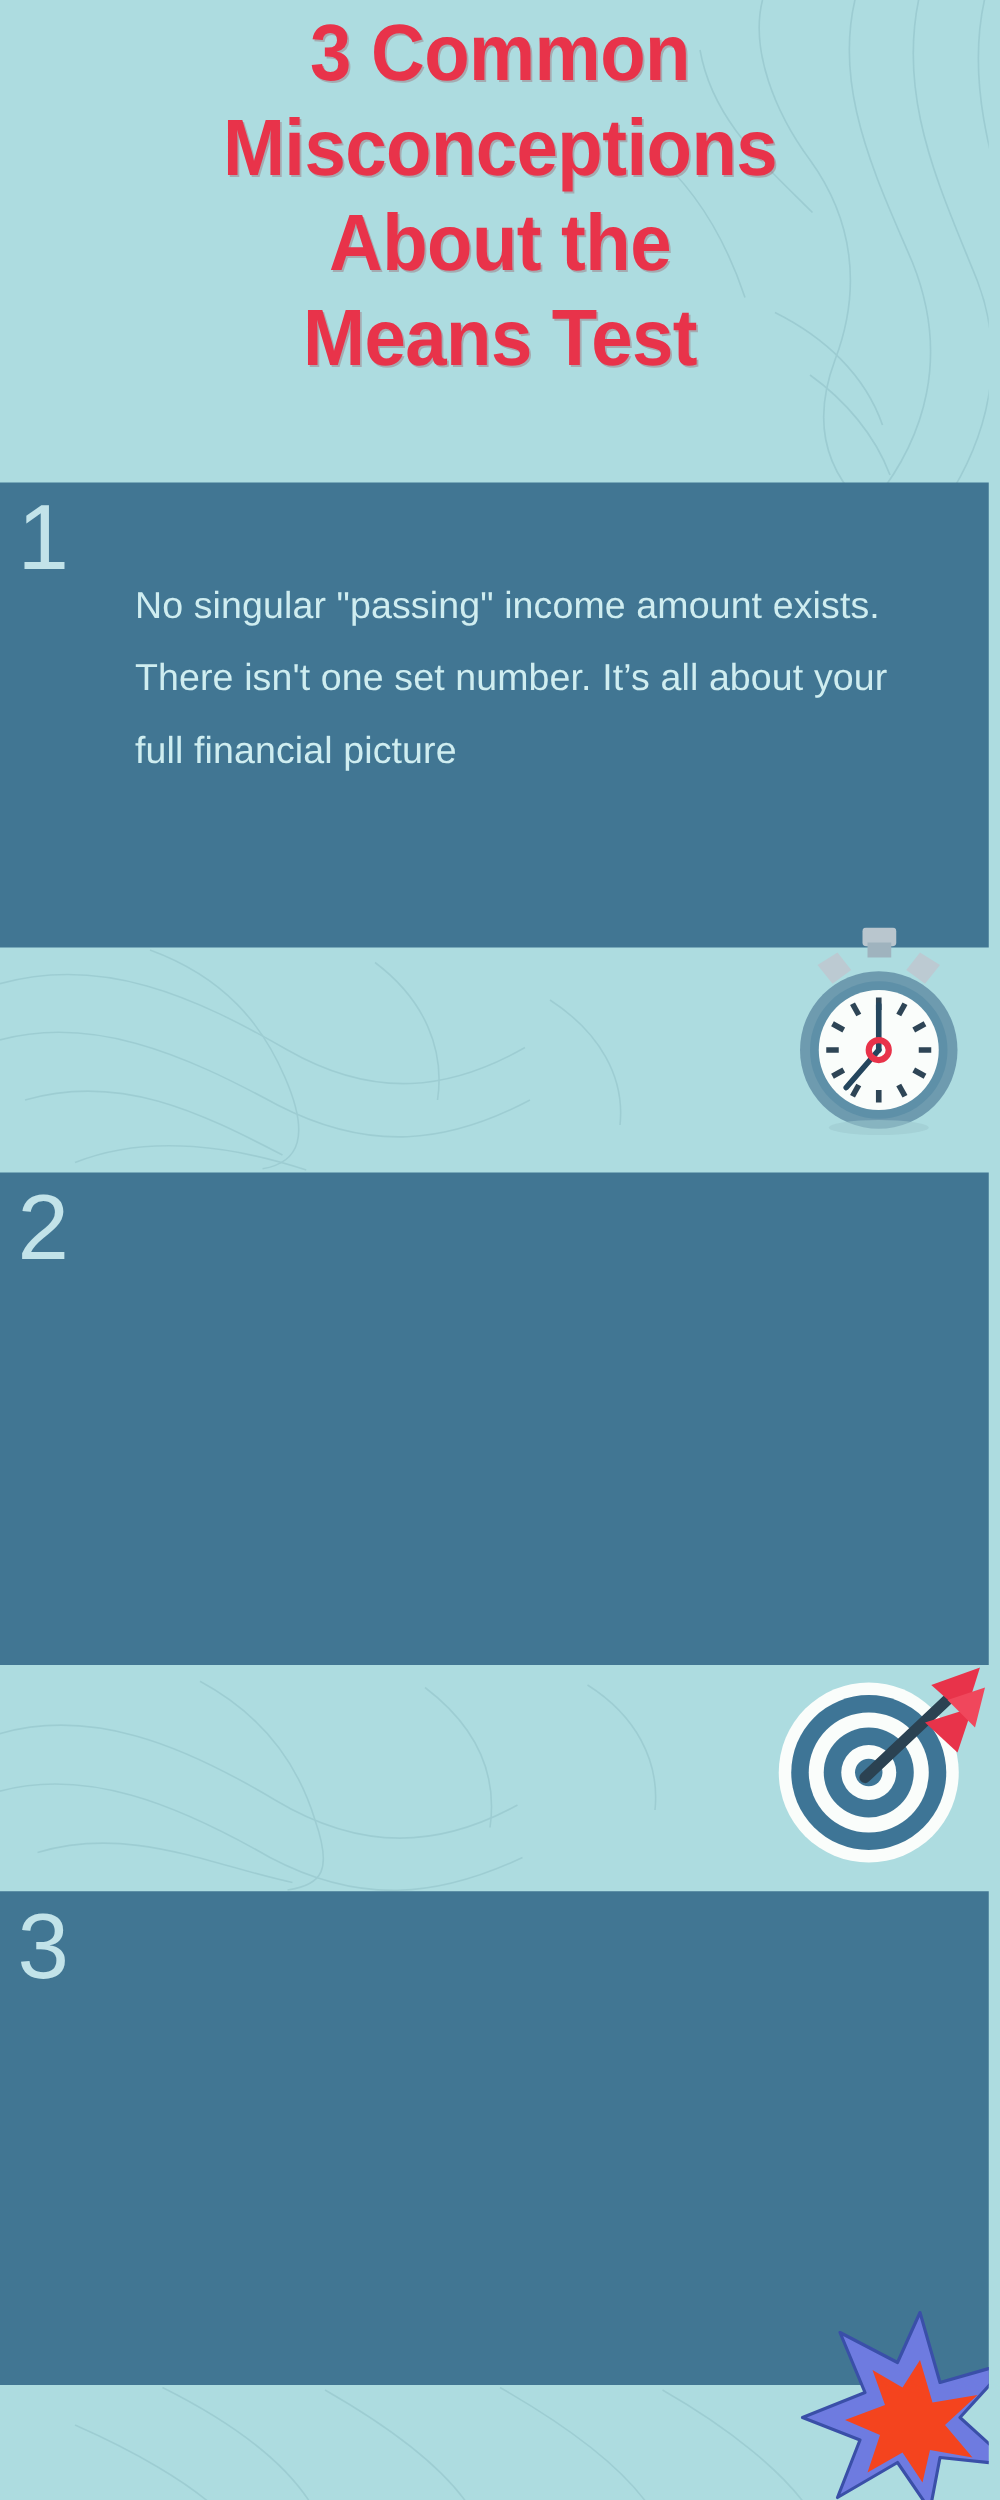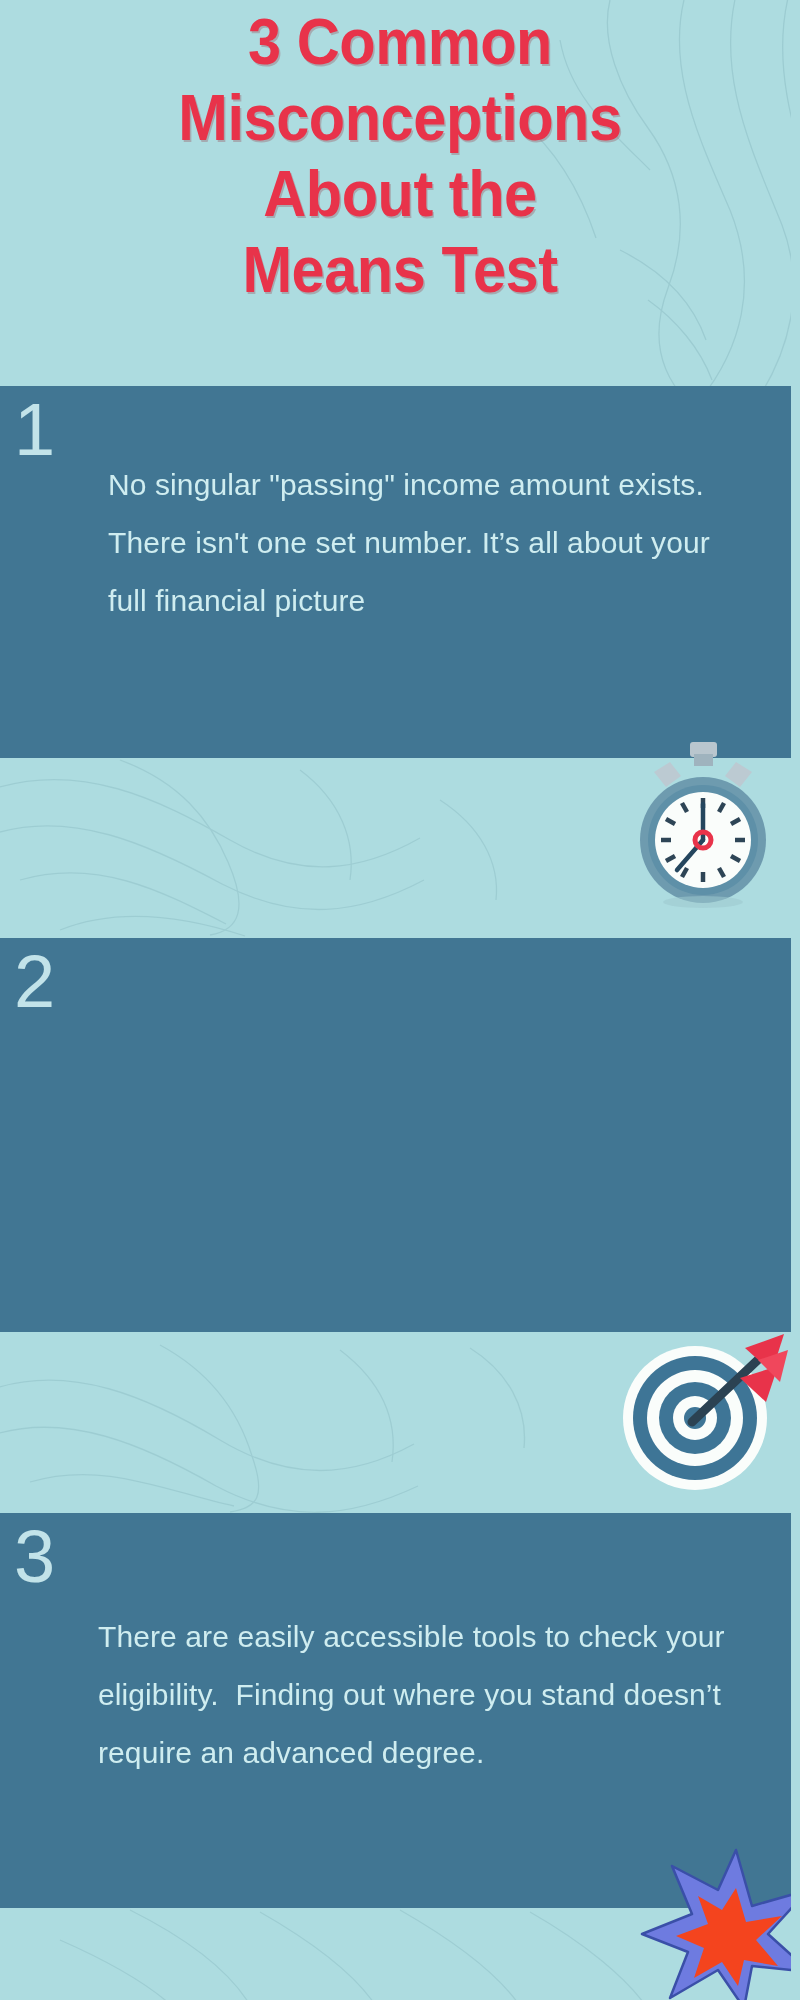--- a/index.html
+++ b/index.html
@@ -233,21 +233,20 @@
 
     <line x1="80" y1="96" x2="150" y2="30" stroke="#2B4252" stroke-width="9" stroke-linecap="round"></line>
 
     <path d="M133,22 L172,8 L160,46 Z" fill="#E8334A"></path>
     <path d="M128,52 L166,40 L154,76 Z" fill="#E8334A"></path>
     <path d="M146,34 L176,24 L168,56 Z" fill="#F0475C"></path>
   </svg>
 
   <div class="panel" id="panel-3">
     <div class="panel-number">3</div>
-    <div class="panel-text">There are easily accessible tools to check your eligibility.  Finding out where you stand doesn’t require an advanced degree.</div>
   </div>
 
   <svg class="starburst" viewBox="0 0 172 160" aria-hidden="true">
     <path d="M96,2 L112,58 L168,42 L128,86 L170,124 L112,118 L104,160 L78,122 L30,150 L48,104 L2,86 L52,66 L32,18 L78,42 Z" fill="#6E7BE0" stroke="#3A4FA8" stroke-width="2.5" stroke-linejoin="round"></path>
     <path d="M96,40 L106,74 L142,68 L116,92 L138,118 L104,112 L98,138 L82,114 L54,130 L64,100 L36,88 L68,76 L58,48 L82,62 Z" fill="#F4441E"></path>
   </svg>
 
 </div>
 
 </body></html>

